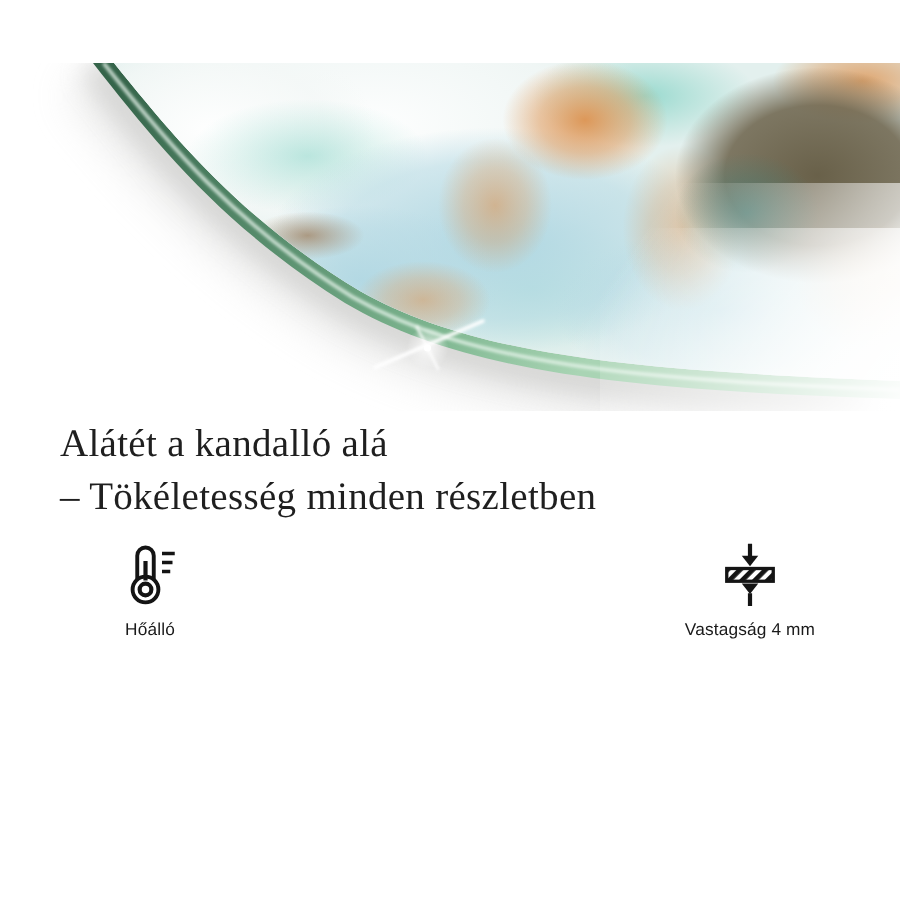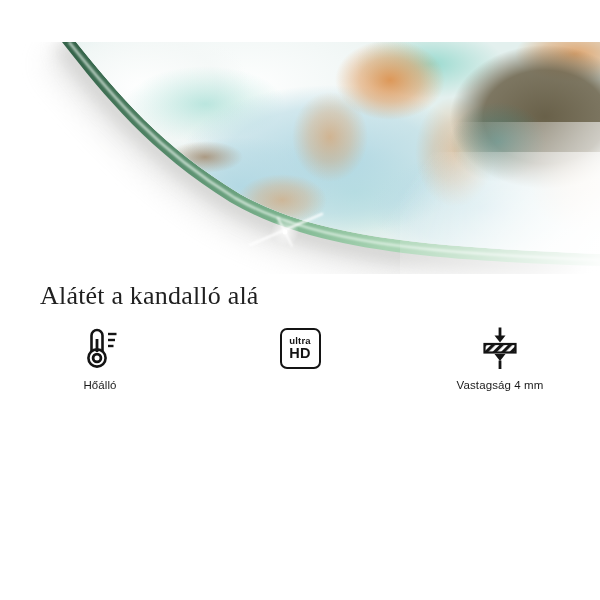--- a/index.html
+++ b/index.html
@@ -157,20 +157,21 @@
         <path d="M250,203 L322,172" stroke="#ffffff" stroke-width="2.4" stroke-linecap="round" filter="url(#blur1)" opacity="0.95"></path>
         <path d="M278,176 L292,204" stroke="#ffffff" stroke-width="1.8" stroke-linecap="round" filter="url(#blur1)" opacity="0.85"></path>
         <circle cx="285" cy="190" r="2.4" fill="#ffffff"></circle>
       </g>
     </svg>
   </div>
 
   <div class="content">
     <h1 class="title">
       <span>Alátét a kandalló alá</span>
+      <span>– Tökéletesség minden részletben</span>
     </h1>
   </div>
 
   <div class="features">
 
     <div class="feature">
       <div class="icon-box">
         <svg width="46" height="46" viewBox="0 0 46 46" fill="none" stroke="#141414" stroke-width="2.6">
           <path d="M14.5,26.5 V10.5 a5.5,5.5 0 0 1 11,0 V26.5"></path>
           <circle cx="20" cy="33" r="8.6"></circle>
@@ -178,26 +179,20 @@
           <path d="M20,14 V27" stroke-width="2.8"></path>
           <path d="M31,9 H39.5" stroke-width="2.4"></path>
           <path d="M31,15 H38" stroke-width="2.4"></path>
           <path d="M31,21 H36.5" stroke-width="2.4"></path>
         </svg>
       </div>
       <div class="feature-label">Hőálló</div>
     </div>
 
     <div class="feature">
-      <div class="icon-box">
-        <div class="ultrahd-box">
-          <span class="ultrahd-top">ultra</span>
-          <span class="ultrahd-bottom">HD</span>
-        </div>
-      </div>
     </div>
 
 
 
 
     <div class="feature">
       <div class="icon-box">
         <svg width="46" height="46" viewBox="0 0 46 46">
           <defs>
             <pattern id="hatch" width="6" height="6" patternUnits="userSpaceOnUse" patternTransform="rotate(45)">

